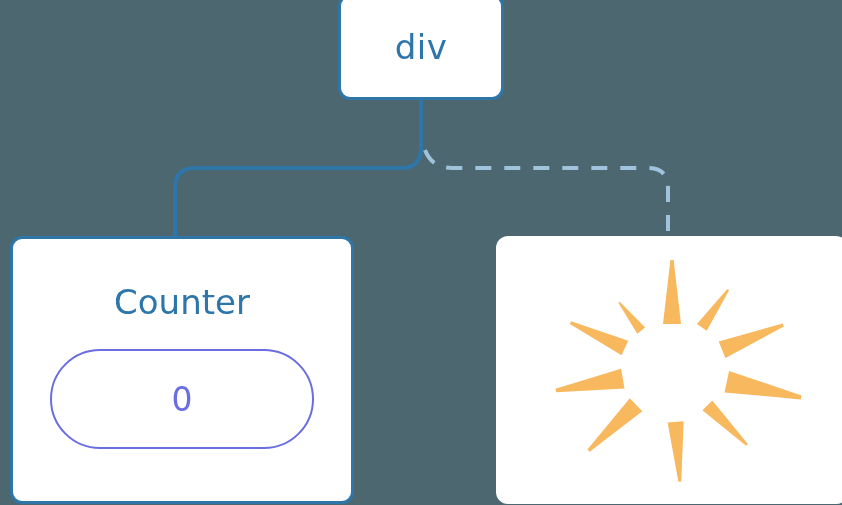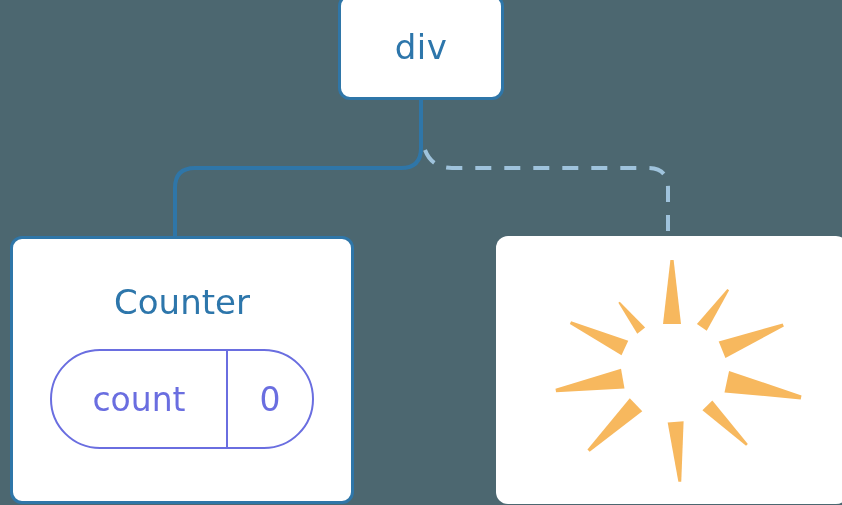--- a/index.html
+++ b/index.html
@@ -123,23 +123,20 @@
     <path d="M 425 150 Q 432 168 452 168 L 648 168 Q 668 168 668 188 L 668 236" fill="none" stroke="#9fc3dc" stroke-width="4" stroke-linecap="butt" stroke-dasharray="16 13"></path>
   </svg>
 
   <div class="node node-div">
     <div class="node-title">div</div>
   </div>
 
   <div class="node node-counter">
     <div class="node-title">Counter</div>
     <div class="state-pill">
-      <div class="state-key">
-        <span>count</span>
-      </div>
       <div class="state-val">
         <span>0</span>
       </div>
     </div>
   </div>
 
   <div class="node node-sparkle">
     <svg class="sparkle-svg" width="300" height="250" viewBox="-150 -125 300 250" xmlns="http://www.w3.org/2000/svg">
       <g id="sparkle-rays" fill="#f7b85e">
           <path d="M 9.00 -46.00 L -9.00 -46.00 L -1.62 -110.00 L 1.62 -110.00 Z" fill="#f7b85e"></path>

